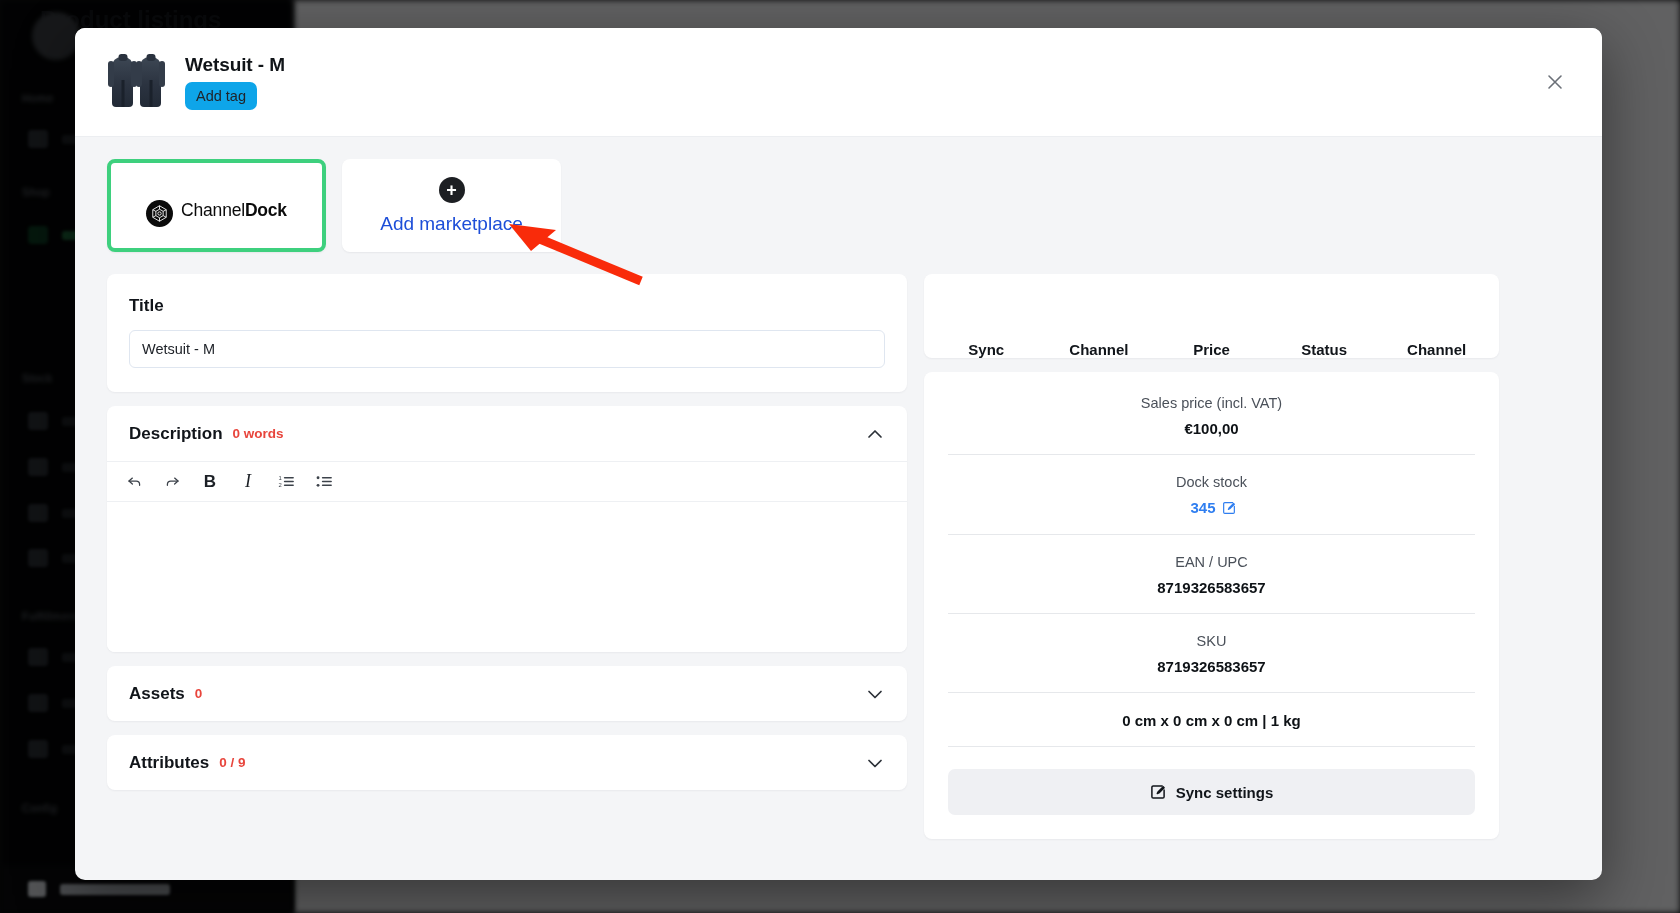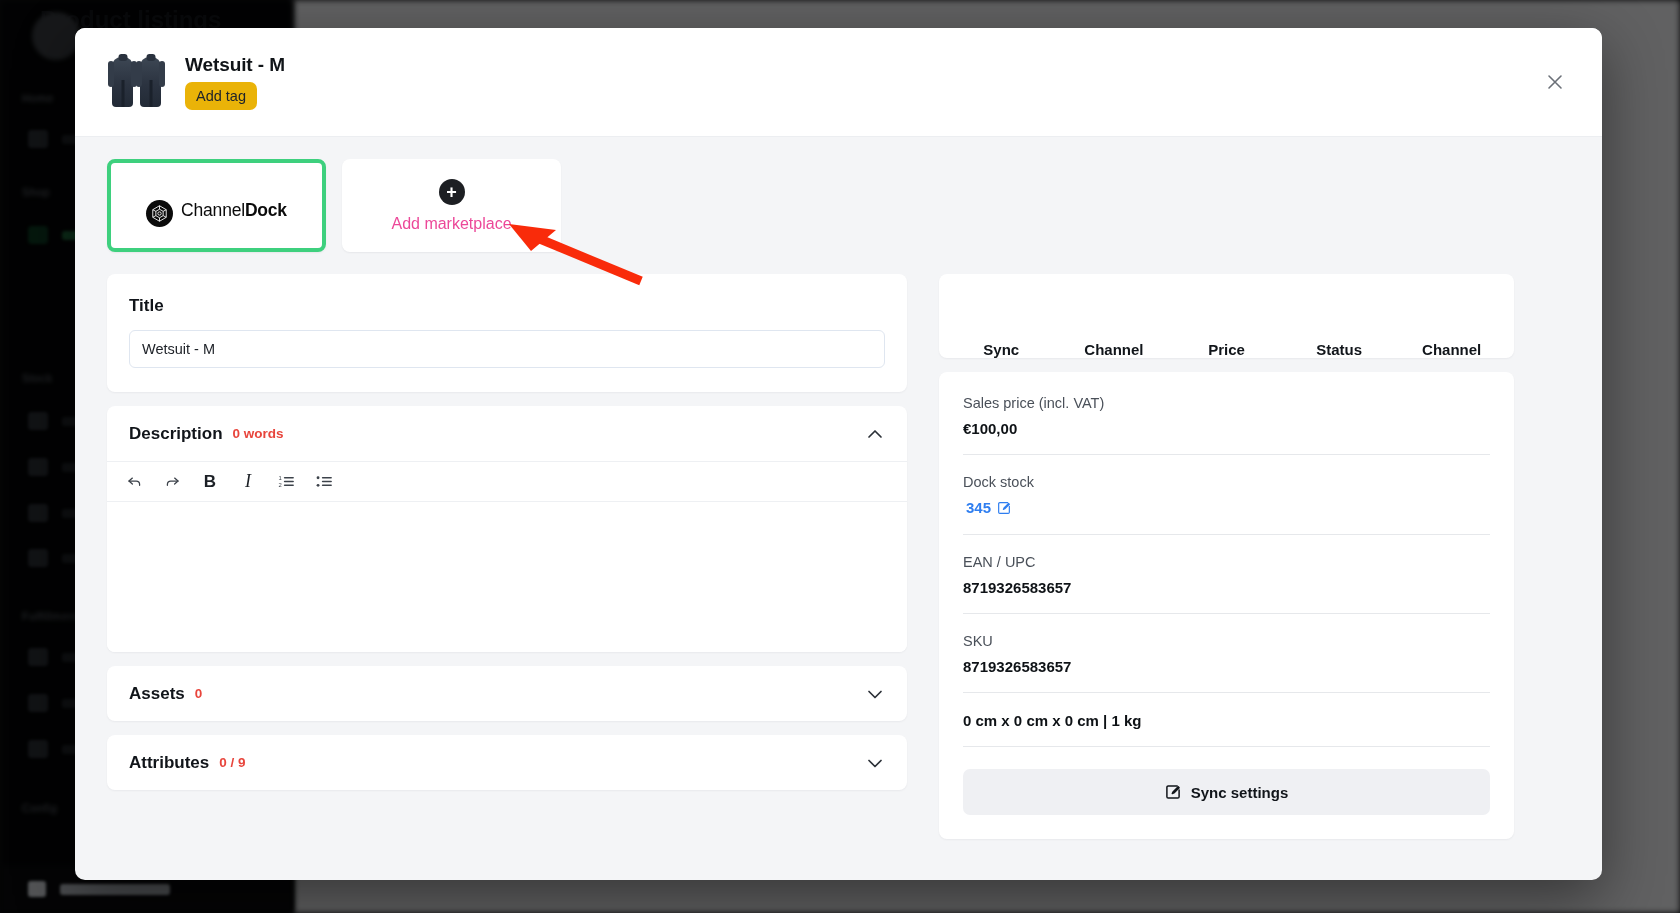--- a/index.html
+++ b/index.html
@@ -121,21 +121,21 @@
     position:absolute; top: 4px; width:6px; height: 26px;
     background:#333c49; border-radius:4px;
   }
   #header-text { display:flex; flex-direction: column; gap: 6px; }
   #product-title {
     font-size: 19px; font-weight: 700; color: #101418;
     letter-spacing: -0.1px;
   }
   #add-tag-btn {
     align-self: flex-start;
-    background: #eab308; color: #20242a;
+    background: #0ea5e9; color: #20242a;
     border: none; border-radius: 7px;
     font-size: 14.5px; font-family: inherit;
     padding: 6px 11px; cursor: pointer;
   }
   #close-btn {
     position: absolute; right: 32px; top: 50%;
     transform: translateY(-50%);
     width: 30px; height: 30px;
     display: flex; align-items: center; justify-content: center;
     background: none; border: none; cursor: pointer;
@@ -176,24 +176,24 @@
   #cd-logo-text b { font-weight: 800; }
   #mp-add {
     flex-direction: column; gap: 10px;
   }
   #add-mp-plus {
     width: 26px; height: 26px; border-radius: 50%;
     background: #1d1f23; color:#fff;
     display:flex; align-items:center; justify-content:center;
     font-size: 18px; line-height: 1; font-weight: 700;
   }
-  #add-mp-label { font-size: 16px; color:#ec4899; }
-
-  
-  #columns { display: flex; gap: 32px; align-items: flex-start; }
+  #add-mp-label { font-size: 19px; color:#1d4ed8; }
+
+  
+  #columns { display: flex; gap: 17px; align-items: flex-start; }
   #col-left  { width: 800px; flex: none; }
   #col-right { width: 575px; flex: none; }
 
   .card {
     background: #fff;
     border-radius: 8px;
     box-shadow: 0 1px 2px rgba(16,24,40,.05);
     margin-bottom: 14px;
   }
 
@@ -242,21 +242,21 @@
   #channel-head-row {
     display:flex; height: 84px; align-items:flex-end;
     padding: 0 6px;
   }
   .ch-col {
     flex: 1; text-align:center;
     font-size: 15px; font-weight: 700; color:#11151a;
   }
 
   #details-card { padding: 4px 24px 24px 24px; }
-  .detail-row { padding: 19px 0 17px 0; border-bottom: 1px solid #e6e8eb; }
+  .detail-row { padding: 19px 0 17px 0; border-bottom: 1px solid #e6e8eb; text-align: center; }
   .detail-row:last-of-type { border-bottom: 1px solid #e6e8eb; }
   .detail-label { font-size: 14.5px; color:#4a5059; margin-bottom: 9px; }
   .detail-value { font-size: 15px; font-weight: 700; color:#0e1216; }
   #total-stock-value {
     color:#2f7ef0; font-weight: 700; font-size: 15px;
     display: inline-flex; align-items:center; gap:6px; cursor:pointer;
     padding-left: 3px;
   }
   #edit-settings-btn {
     margin-top: 22px;

